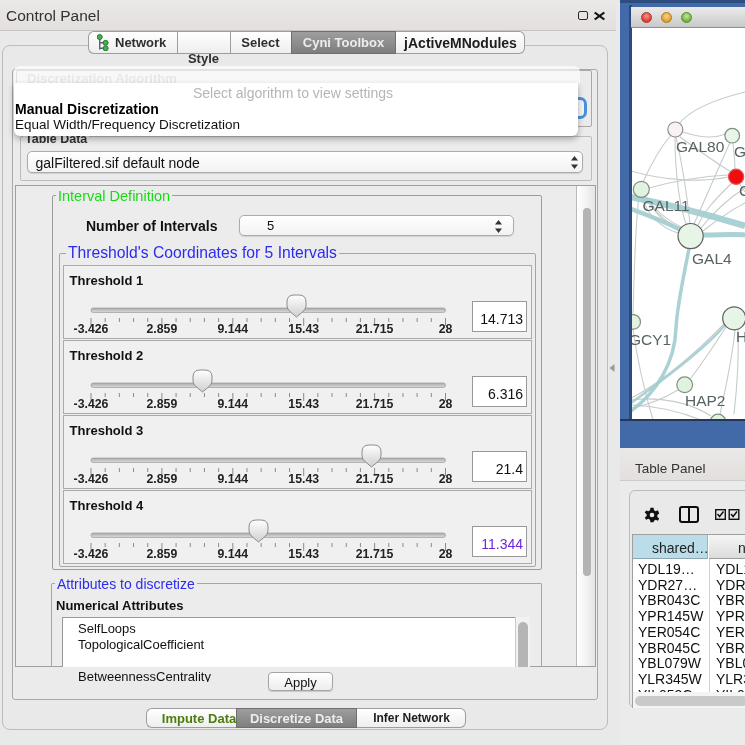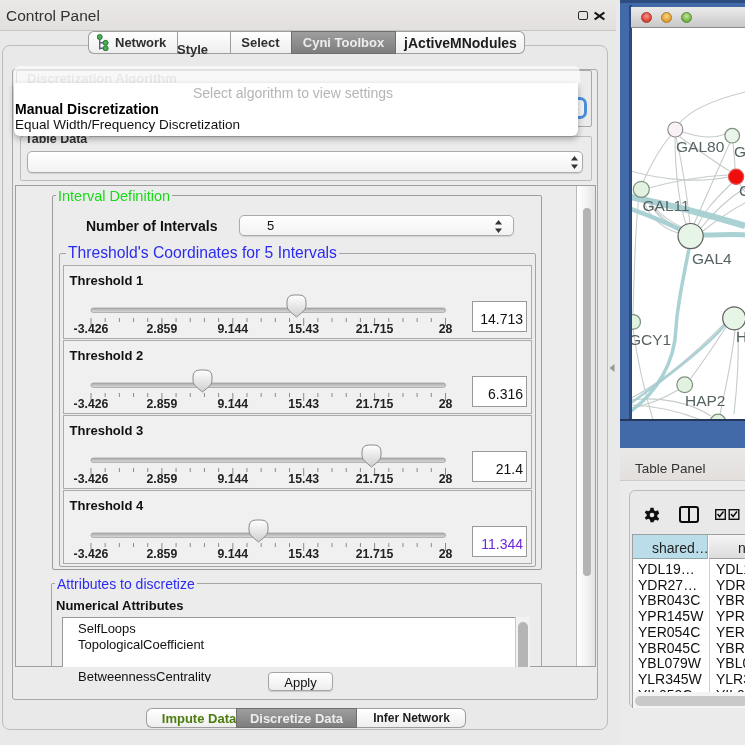--- a/index.html
+++ b/index.html
@@ -29,38 +29,39 @@
   <div class="abs" style="left:142px;top:0;width:61px;height:23px;background:linear-gradient(#ffffff,#eeeeee);border:1px solid #9d9d9d;border-right:none;"></div>
   <div class="abs" style="left:203px;top:0;width:105px;height:23px;background:linear-gradient(#9e9e9e,#7e7e7e);border:1px solid #6f6f6f;"></div>
   <div class="abs" style="left:308px;top:0;width:129px;height:23px;background:linear-gradient(#ffffff,#eeeeee);border:1px solid #9d9d9d;border-left:none;border-radius:0 6px 6px 0;"></div>
   <svg class="abs" style="left:9px;top:2px;" width="12" height="18" viewBox="0 0 12 18">
     <path d="M2.7 5 L2.7 16.5 M2.7 9.8 L8.3 9.8 M2.7 15.3 L8.3 15.3" stroke="#5a6275" stroke-width="1.4" fill="none"></path>
     <circle cx="2.7" cy="4" r="2.5" fill="#4aac54" stroke="#237a2e" stroke-width="1"></circle>
     <circle cx="8.6" cy="9.8" r="2.5" fill="#4aac54" stroke="#237a2e" stroke-width="1"></circle>
     <circle cx="8.6" cy="15.3" r="2.5" fill="#4aac54" stroke="#237a2e" stroke-width="1"></circle>
   </svg>
   <div class="abs" style="left:27px;top:4px;font-size:13px;font-weight:bold;color:#2e2e2e;white-space:nowrap;">Network</div>
-  <div class="abs" style="left:89px;top:11px;width:53px;font-size:13px;font-weight:bold;color:#2e2e2e;white-space:nowrap;">Style</div>
+  <div class="abs" style="left:89px;top:20px;width:53px;text-align:center;font-size:13px;font-weight:bold;color:#2e2e2e;white-space:nowrap;">Style</div>
   <div class="abs" style="left:142px;top:4px;width:61px;text-align:center;font-size:13px;font-weight:bold;color:#2e2e2e;white-space:nowrap;">Select</div>
   <div class="abs" style="left:203px;top:4px;width:105px;text-align:center;font-size:13px;font-weight:bold;color:#ededed;white-space:nowrap;">Cyni Toolbox</div>
   <div class="abs" style="left:308px;top:4px;width:129px;text-align:center;font-size:14px;font-weight:bold;color:#1d1d1d;white-space:nowrap;">jActiveMNodules</div>
 </div>
 
 <div class="abs" style="left:16px;top:70px;width:576px;height:57px;border:1px solid #a8a8a8;border-radius:2px;"></div>
 <div class="abs" style="left:24px;top:71px;font-size:13px;font-weight:bold;color:#bbbbbb;background:#ebebeb;padding:0 3px;">Discretization Algorithm</div>
 
 <div class="abs" style="left:570px;top:96.5px;width:17px;height:22.5px;background:#f4f4f4;border:3.5px solid #4a90d9;border-left:none;border-radius:0 7px 7px 0;"></div>
 <svg class="abs" style="left:572px;top:101px;" width="8" height="12" viewBox="0 0 8 12">
       <path d="M4 0 L7 4 L1 4 Z" fill="#cdd4dc"></path>
       <path d="M4 12 L7 8 L1 8 Z" fill="#cdd4dc"></path>
     </svg>
 
 <div class="abs" style="left:20px;top:136px;width:572px;height:45px;border:1px solid #bdbdbd;border-radius:2px;"></div>
 <div class="abs" style="left:23px;top:131.5px;font-size:12.5px;font-weight:bold;color:#333;background:#ebebeb;padding:0 2px;">Table Data</div>
 <div class="abs" style="left:27px;top:151px;width:556px;height:22px;background:linear-gradient(#ffffff,#f2f2f2);border:1px solid #ababab;border-radius:5px;box-shadow:0 1px 1px rgba(0,0,0,0.12);"></div>
+<div class="abs" style="left:35.5px;top:155px;font-size:14px;color:#111;">galFiltered.sif default node</div>
 <svg class="abs" style="left:570px;top:156px;" width="9" height="13" viewBox="0 0 9 13">
       <path d="M4.5 0 L8 4.5 L1 4.5 Z" fill="#333"></path>
       <path d="M4.5 13 L8 8.5 L1 8.5 Z" fill="#333"></path>
     </svg>
 
 <div class="abs" style="left:14px;top:66px;width:566px;height:17px;background:rgba(255,255,255,0.66);border-radius:6px 6px 0 0;"></div>
 <div class="abs" style="left:14px;top:83px;width:564px;height:53px;background:#ffffff;border-radius:0 0 6px 6px;box-shadow:0 3px 6px rgba(0,0,0,0.3);"></div>
 <div class="abs" style="left:193px;top:85px;font-size:14px;color:#b5b5b5;">Select algorithm to view settings</div>
 <div class="abs" style="left:15px;top:101px;font-size:14px;font-weight:bold;color:#000;">Manual Discretization</div>
 <div class="abs" style="left:15px;top:116.5px;font-size:13.5px;color:#111;">Equal Width/Frequency Discretization</div>

